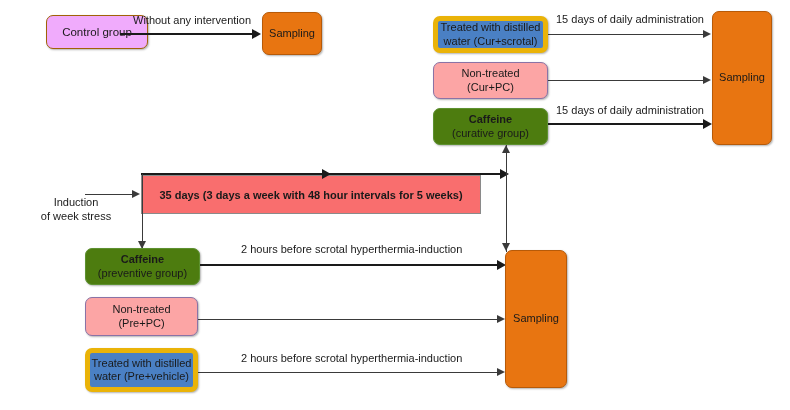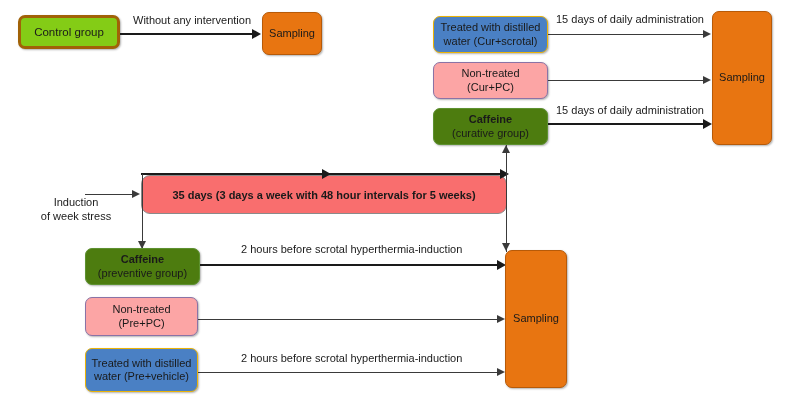--- a/index.html
+++ b/index.html
@@ -6,22 +6,22 @@
   body{font-family:"Liberation Sans","DejaVu Sans",sans-serif;}
   #canvas{position:relative;width:790px;height:410px;background:#ffffff;overflow:hidden;}
 
   .node{position:absolute;box-sizing:border-box;border-radius:7px;
         display:flex;flex-direction:column;align-items:center;justify-content:center;
         text-align:center;color:#1a1a1a;line-height:1.22;
         box-shadow:1px 1px 2px rgba(0,0,0,.30);}
   .node .l1{display:block;}
   .node .l2{display:block;}
 
-  .n-control{background:#84cc16;border:3px solid #a16207;font-size:11.5px;}
-  .n-blue{background:#4a80c4;border:1px solid #eab308;font-size:11px;}
+  .n-control{background:#f0abfc;border:1px solid #a16207;font-size:11.5px;margin-left:28px;}
+  .n-blue{background:#4a80c4;border:5px solid #eab308;font-size:11px;}
   .n-purple{background:#fca5a5;border:1px solid #8a73a6;font-size:11px;}
   .n-green{background:#4d7c0f;border:1px solid #5d9130;font-size:11px;}
   .n-orange{background:#e87511;border:1px solid #b75a08;font-size:11px;}
   .n-green .l1{font-weight:bold;}
 
   
   .band{position:absolute;background:#f96e6e;border:1px solid #8a8a8a;
         box-sizing:border-box;display:flex;align-items:center;justify-content:center;
         font-size:11px;font-weight:bold;color:#1a1a1a;}
 
@@ -95,21 +95,21 @@
   </div>
 
   <div class="slabel" style="left:28px;top:177px;width:96px;">
     <span>Induction</span><br>
     <span>of week stress</span>
   </div>
 
   <div class="hline" style="left:85px;top:194px;width:48px;"></div>
   <div class="arrow-r" style="left:132px;top:190px;"></div>
 
-  <div class="band" style="left:141px;top:175px;width:366px;height:39px;border-radius:9px;">
+  <div class="band" style="left:141px;top:175px;width:340px;height:39px;">
     <span>35 days (3 days a week with 48 hour intervals for 5 weeks)</span>
   </div>
 
   <div class="hline thick" style="left:141px;top:173px;width:366px;"></div>
   <div class="arrow-r thick" style="left:322px;top:169px;"></div>
   <div class="arrow-r thick" style="left:500px;top:169px;"></div>
 
   <div class="vline" style="left:142px;top:174px;height:74px;"></div>
   <div class="arrow-d" style="left:138px;top:241px;"></div>
 

